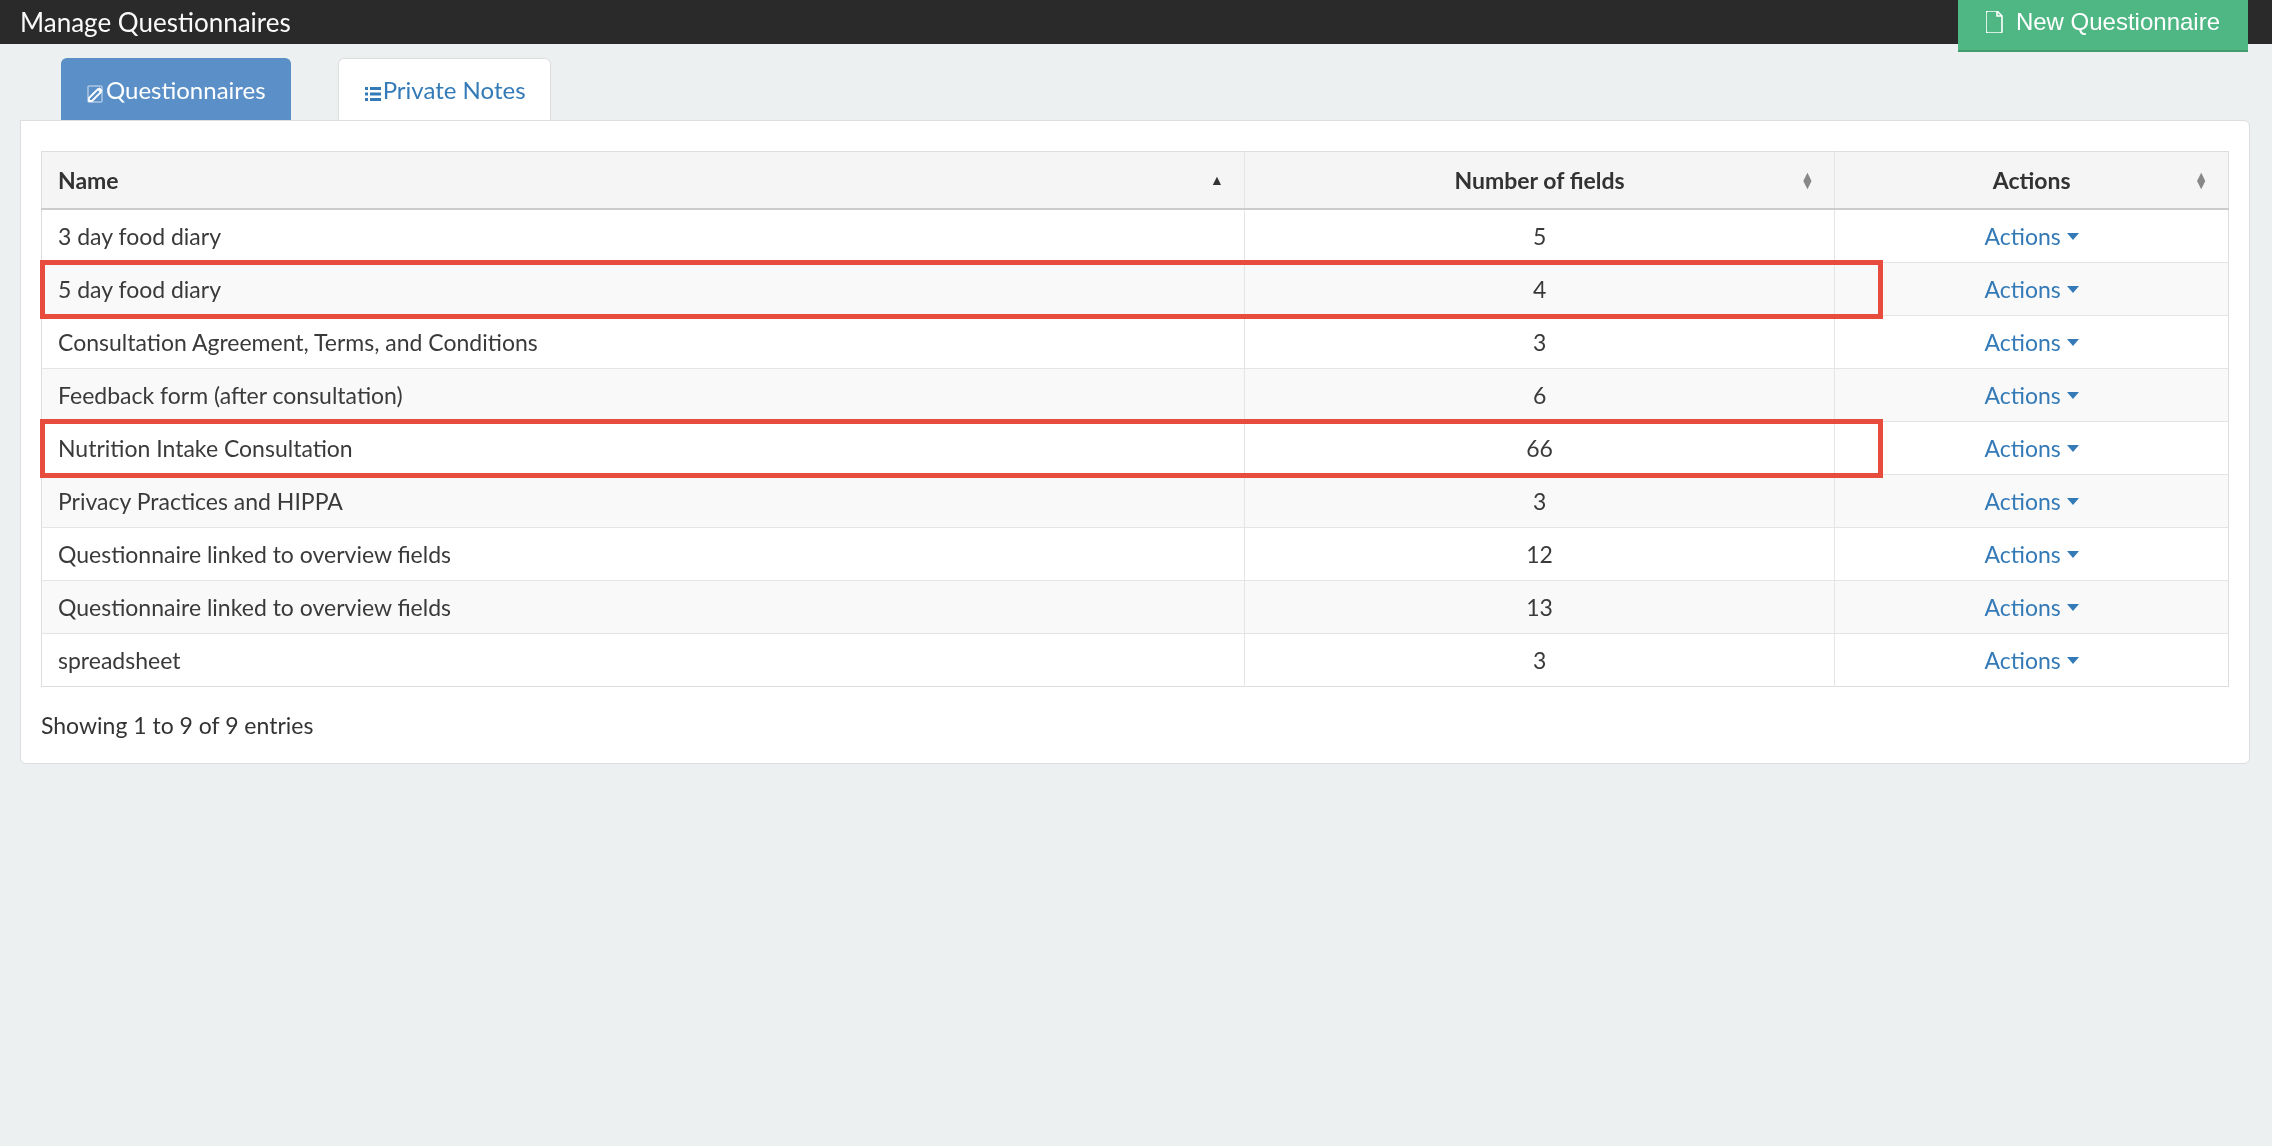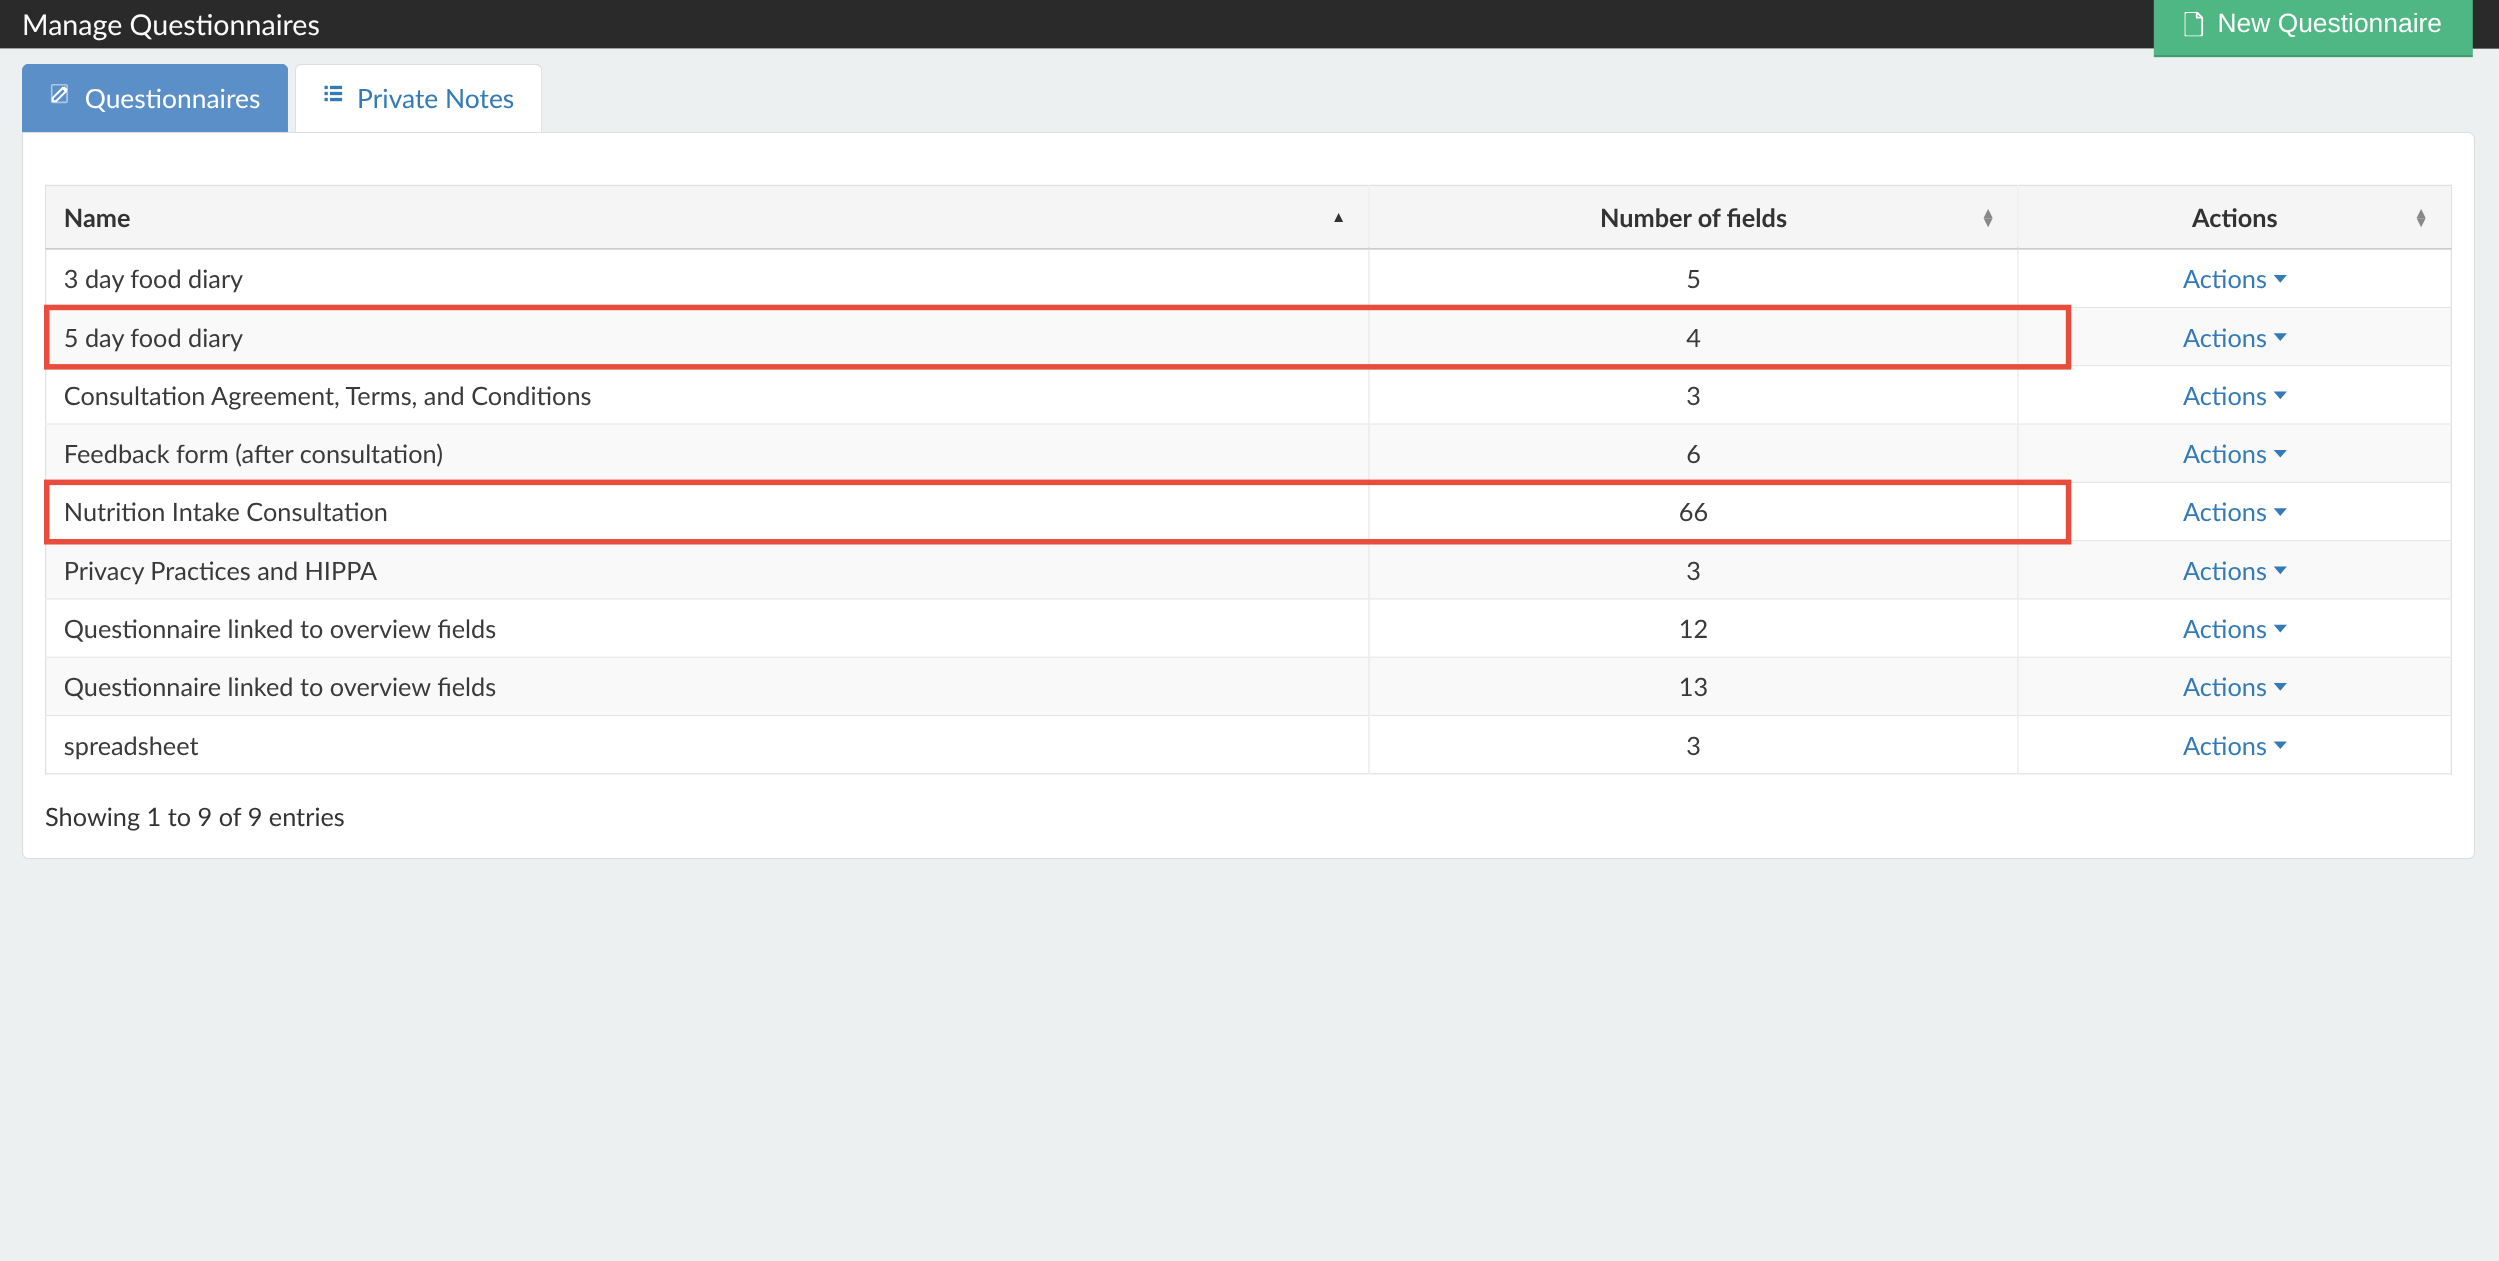--- a/index.html
+++ b/index.html
@@ -46,43 +46,44 @@
   .tabs { display: flex; }
   .tab {
     padding: 16px 24px;
     font-size: 24px;
     border: 1px solid #ddd;
     border-bottom: none;
     border-radius: 6px 6px 0 0;
     background: #fff;
     color: #337ab7;
     display: flex;
-    align-items: flex-start;
-    gap: 12px;
+    align-items: flex-end;
+    gap: 0;
     cursor: pointer;
     margin-right: 6px;
+    margin-left: 41px;
   }
   .tab.active {
     background: #5a8fc7;
     color: #fff;
     border-color: #5a8fc7;
   }
   .tab-icon { width: 20px; height: 20px; display: inline-flex; }
   .panel {
     background: #fff;
     border: 1px solid #ddd;
     border-radius: 0 6px 6px 6px;
     padding: 30px 20px 24px 20px;
     margin-right: 22px;
   }
   .data-table {
     width: 100%;
     border-collapse: collapse;
     border: 1px solid #ddd;
-    margin: 17px auto;
+    margin: 0 auto;
   }
   .data-table thead th {
     background: #f5f5f5;
     border-bottom: 2px solid #ccc;
     text-align: left;
     padding: 14px 16px;
     font-weight: 700;
     font-size: 23px;
     position: relative;
   }

